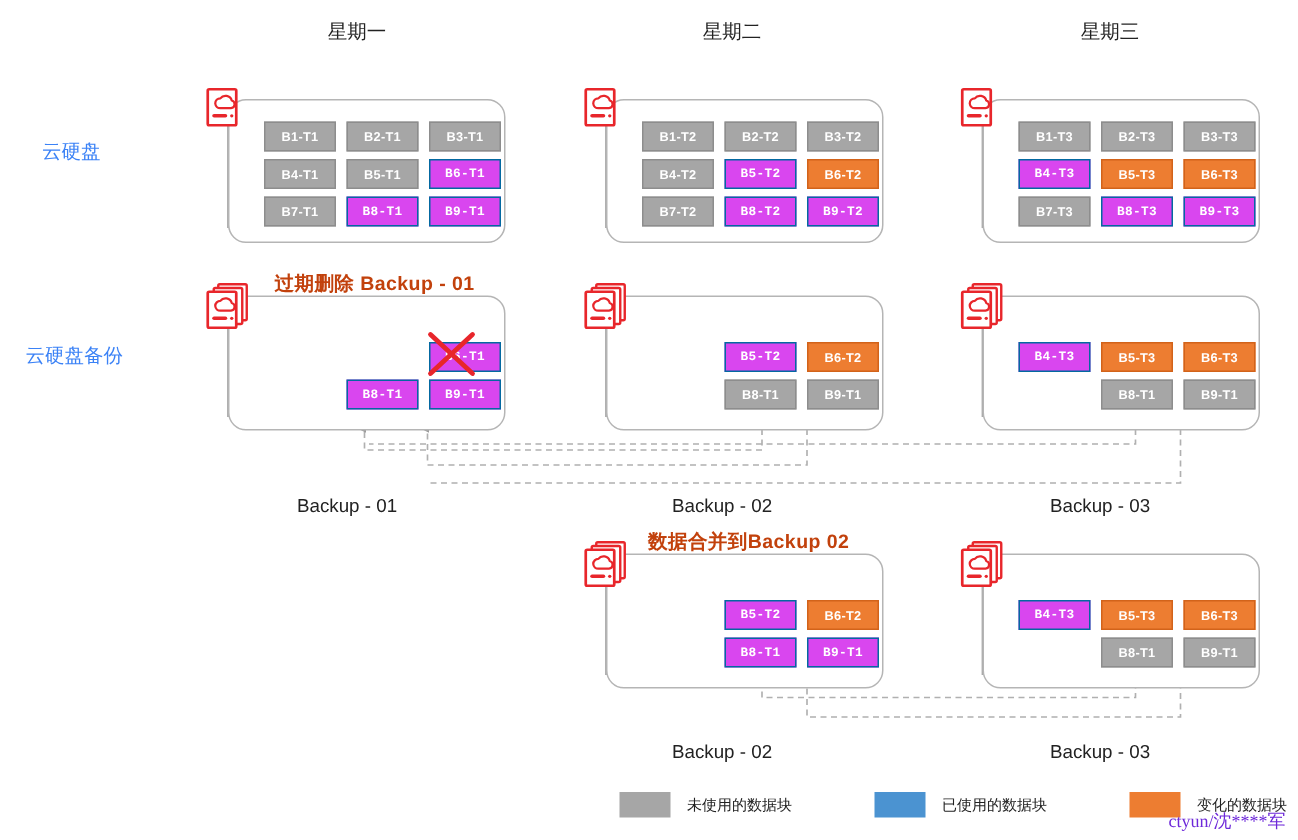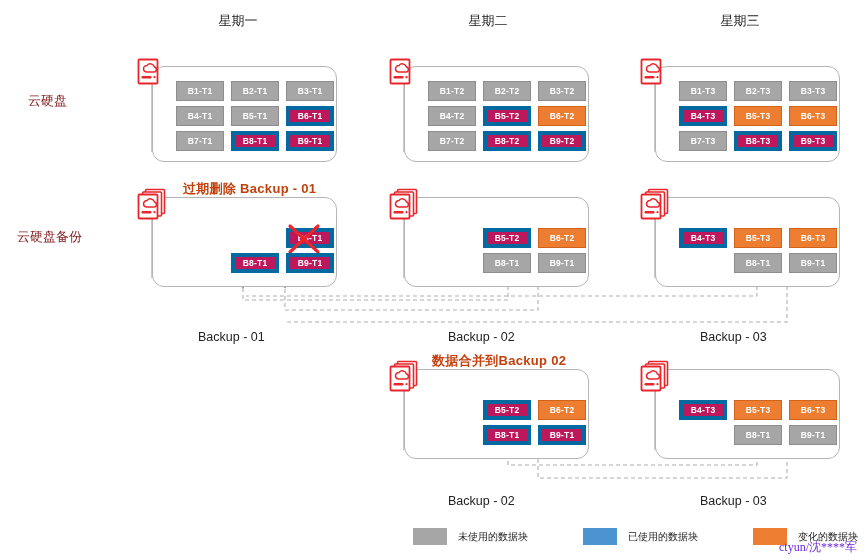--- a/index.html
+++ b/index.html
@@ -14,21 +14,21 @@
 
   
   .col-header{
     position:absolute;top:12px;
     font-size:13px;color:#222;font-weight:400;
     text-align:center;width:120px;
   }
 
   
   .row-label{
-    position:absolute;font-size:13px;color:#7f1d1d;
+    position:absolute;font-size:13px;color:#3b82f6;
     text-align:right;white-space:nowrap;
   }
 
   
   .box{
     position:absolute;
     border:1.4px solid #b5b5b5;
     border-radius:12px;
     background:#ffffff;
     box-sizing:border-box;
@@ -44,21 +44,21 @@
   }
   .blk{
     font-size:8.5px;font-weight:bold;
     color:#ffffff;
     display:flex;align-items:center;justify-content:center;
     letter-spacing:.2px;
     box-sizing:border-box;
     position:relative;
   }
   .blk.gray{background:#a6a6a6;border:1px solid #8d8d8d;}
-  .blk.blue{background:#be185d;border:4px solid #0369a1;}
+  .blk.blue{background:#d946ef;border:1px solid #0369a1;font-family:Liberation Mono, monospace;}
   .blk.orange{background:#ed7d31;border:1px solid #d2631a;}
   .blk.empty{background:transparent;border:none;}
 
   
   .xmark{position:absolute;left:-8px;top:-9px;width:44px;height:32px;pointer-events:none;}
 
   
   .icon{position:absolute;width:30px;height:34px;}
   .icon svg{display:block;}
 

